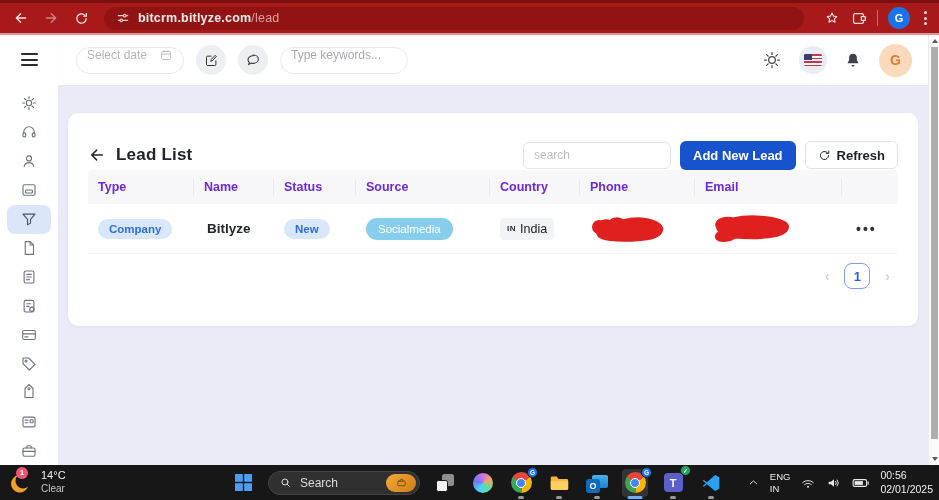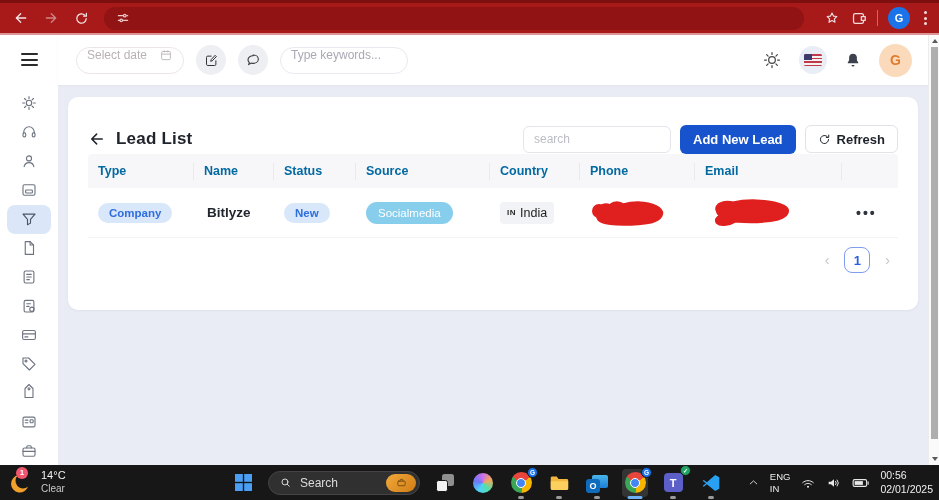--- a/index.html
+++ b/index.html
@@ -66,40 +66,40 @@
 
   
   #scrollbar { position:absolute; right:0; top:35px; width:11px; height:430px; background:#fafafa; border-left:1px solid #ececec; }
   .sb-arrow { position:absolute; left:0; width:11px; height:12px; display:flex; align-items:center; justify-content:center; }
   .sb-arrow.up { top:0; } .sb-arrow.down { bottom:0; }
   .tri-up { width:0; height:0; border-left:3.5px solid transparent; border-right:3.5px solid transparent; border-bottom:4.5px solid #5a5a5a; }
   .tri-down { width:0; height:0; border-left:3.5px solid transparent; border-right:3.5px solid transparent; border-top:4.5px solid #5a5a5a; }
   #sb-thumb { position:absolute; left:1.5px; top:12px; width:7px; height:392px; background:#aeaeae; }
 
   
-  #card { position:absolute; left:68px; top:97px; width:850px; height:213px; background:#fff;
+  #card { position:absolute; left:68px; top:113px; width:850px; height:213px; background:#fff;
     border-radius:10px; box-shadow:0 1px 3px rgba(20,20,50,.05); padding:0 20px; }
   #card-top { display:flex; align-items:center; padding-top:27px; height:57px; }
   #back-btn { display:flex; align-items:center; cursor:pointer; margin-right:10px; }
   #back-btn svg { stroke:#20242c; fill:none; stroke-width:2; stroke-linecap:round; stroke-linejoin:round; }
   #page-title { font-size:17px; font-weight:700; color:#20242c; letter-spacing:.2px; }
   #card-controls { margin-left:auto; display:flex; align-items:center; gap:9px; }
   #lead-search { width:148px; height:27px; border:1px solid #e4e4ea; border-radius:6px; padding:0 10px;
     font-size:12px; color:#555; outline:none; font-family:"Liberation Sans",sans-serif; }
   #lead-search::placeholder { color:#bcbcc6; }
   #refresh-btn { height:28px; display:flex; align-items:center; gap:6px; padding:0 12px; background:#fff;
     border:1px solid #e2e2e8; border-radius:6px; font-size:13px; font-weight:700; color:#1d2129; cursor:pointer;
     font-family:"Liberation Sans",sans-serif; }
   #refresh-btn svg { stroke:#1d2129; fill:none; stroke-width:1.8; stroke-linecap:round; }
   #add-lead-btn { height:29px; padding:0 13px; background:#1653cd; border:none; border-radius:6px;
     color:#fff; font-size:13px; font-weight:700; cursor:pointer; font-family:"Liberation Sans",sans-serif; }
 
   .grid-row { display:grid; grid-template-columns:106px 80px 82px 134px 90px 115px 147px 56px; align-items:center; }
   #thead { background:#f7f7f9; border-radius:4px 4px 0 0; height:34px; }
-  .th { font-size:12.5px; font-weight:700; color:#0369a1; padding-left:10px; height:17px; line-height:17px;
+  .th { font-size:12.5px; font-weight:700; color:#6d28d9; padding-left:10px; height:17px; line-height:17px;
     border-right:1px solid #e9e9ee; }
   .th:last-child { border-right:none; }
   #trow { height:50px; border-bottom:1px solid #f4f4f6; }
   .td { padding-left:10px; }
   .badge-blue { display:inline-block; background:#d9e7fb; color:#2e6edd; font-size:11.5px; font-weight:700;
     padding:4px 11px; border-radius:13px; }
   .cell-name { font-size:13.5px; font-weight:700; color:#22262e; padding-left:13px; }
   .badge-source { display:inline-block; background:#87cdec; color:#fff; font-size:11.5px; font-weight:400;
     padding:5px 12px; border-radius:13px; }
   .country-pill { display:inline-flex; align-items:center; gap:4px; background:#f2f3f6; border-radius:4px; padding:4px 7px; }
@@ -187,20 +187,21 @@
       </svg>
   </div>
   <div id="url-pill">
     <span class="tune">
       <svg width="14" height="14" viewBox="0 0 24 24" fill="none" stroke-width="2" stroke-linecap="round">
           <path d="M4 8h8M18.5 8H20M4 16h2.5M12 16h8"></path>
           <circle cx="15" cy="8" r="2.2"></circle>
           <circle cx="9" cy="16" r="2.2"></circle>
         </svg>
     </span>
+    <span class="url-text"><span class="url-host">bitcrm.bitlyze.com</span><span class="url-path">/lead</span></span>
   </div>
   <div class="chrome-right">
     <span>
       <svg width="16" height="16" viewBox="0 0 24 24" fill="none" stroke="#f0dede" stroke-width="1.7" stroke-linejoin="round">
           <path d="M12 4.5l2.2 4.6 5 .7-3.6 3.5.9 5-4.5-2.4-4.5 2.4.9-5L4.8 9.8l5-.7z"></path>
         </svg>
     </span>
     <span>
       <svg width="17" height="17" viewBox="0 0 24 24" fill="none" stroke="#f0dede" stroke-width="1.8" stroke-linejoin="round">
           <rect x="5" y="5" width="14" height="14" rx="2.5"></rect>

